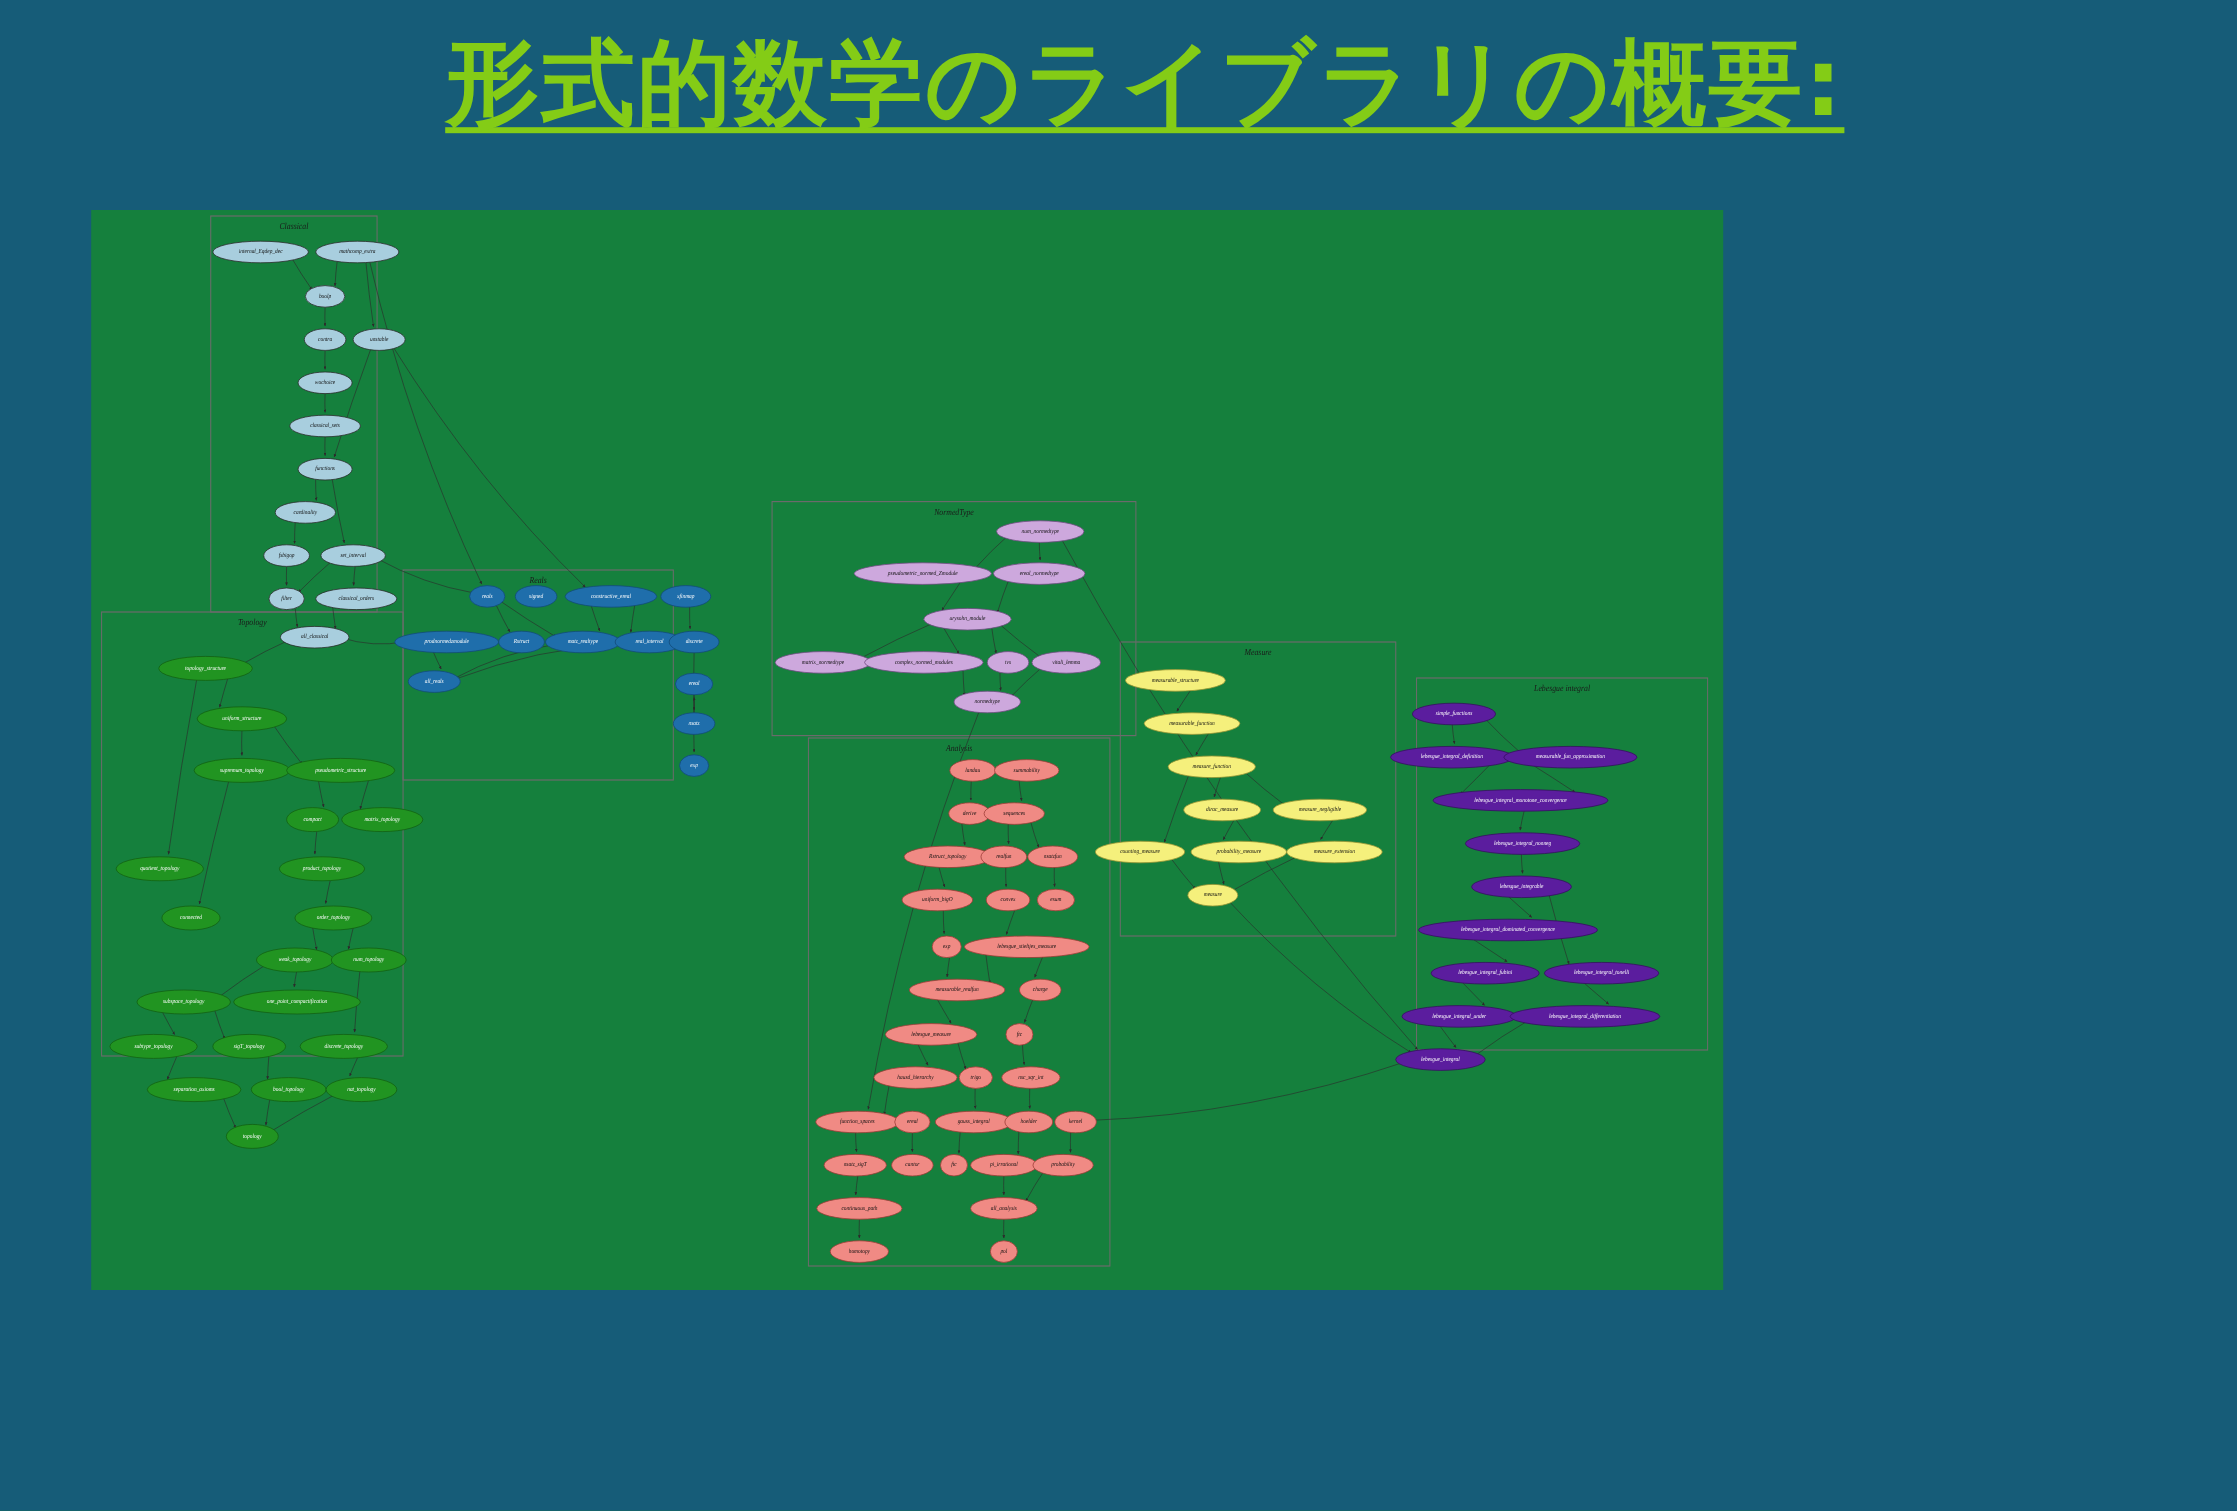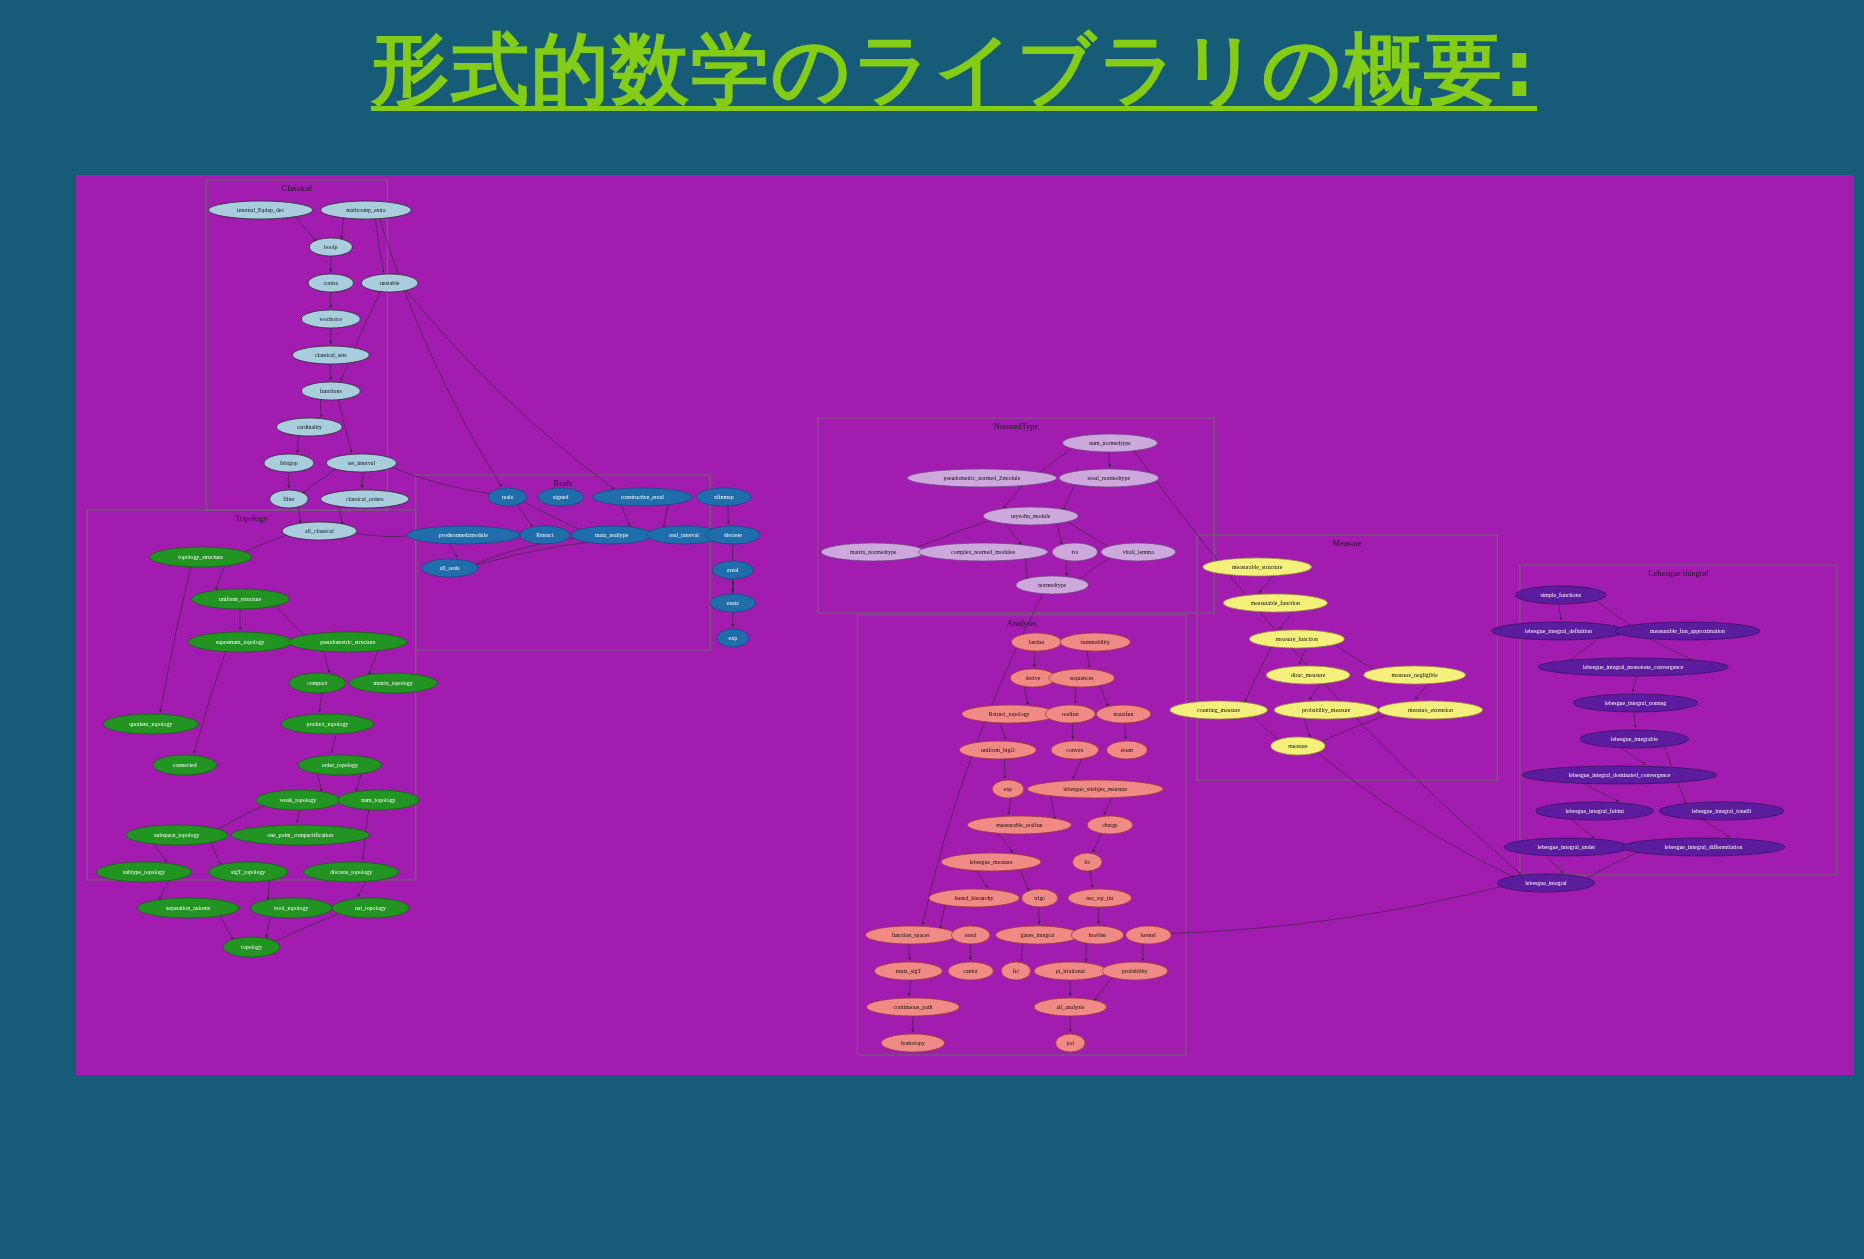--- a/index.html
+++ b/index.html
@@ -20,22 +20,23 @@
     letter-spacing:2px;
     text-decoration:underline;
     text-underline-offset:10px;
     text-decoration-thickness:5px;
     white-space:nowrap;
     margin-left:22px;
   }
   #canvas{
     position:absolute;
     left:76px;top:175px;
-    width:1778px;height:900px;
-    background:#a21caf;
+    width:1360px;height:900px;
+    background:#15803d;
+    font-style:italic;
   }
   svg{display:block;width:100%;height:100%;}
   .clusterbox{fill:none;stroke:#6b6b6b;stroke-width:1;}
   .clusterlabel{font-family:"Liberation Serif",serif;font-size:7.5px;fill:#1a1a1a;text-anchor:middle;}
   .nodelabel{font-family:"Liberation Serif",serif;font-size:5.2px;text-anchor:middle;dominant-baseline:central;}
   .edge{fill:none;stroke:#2b2b2b;stroke-width:0.55px;}
   .arrow{fill:#2b2b2b;stroke:none;}
 </style>
 </head>
 <body>

